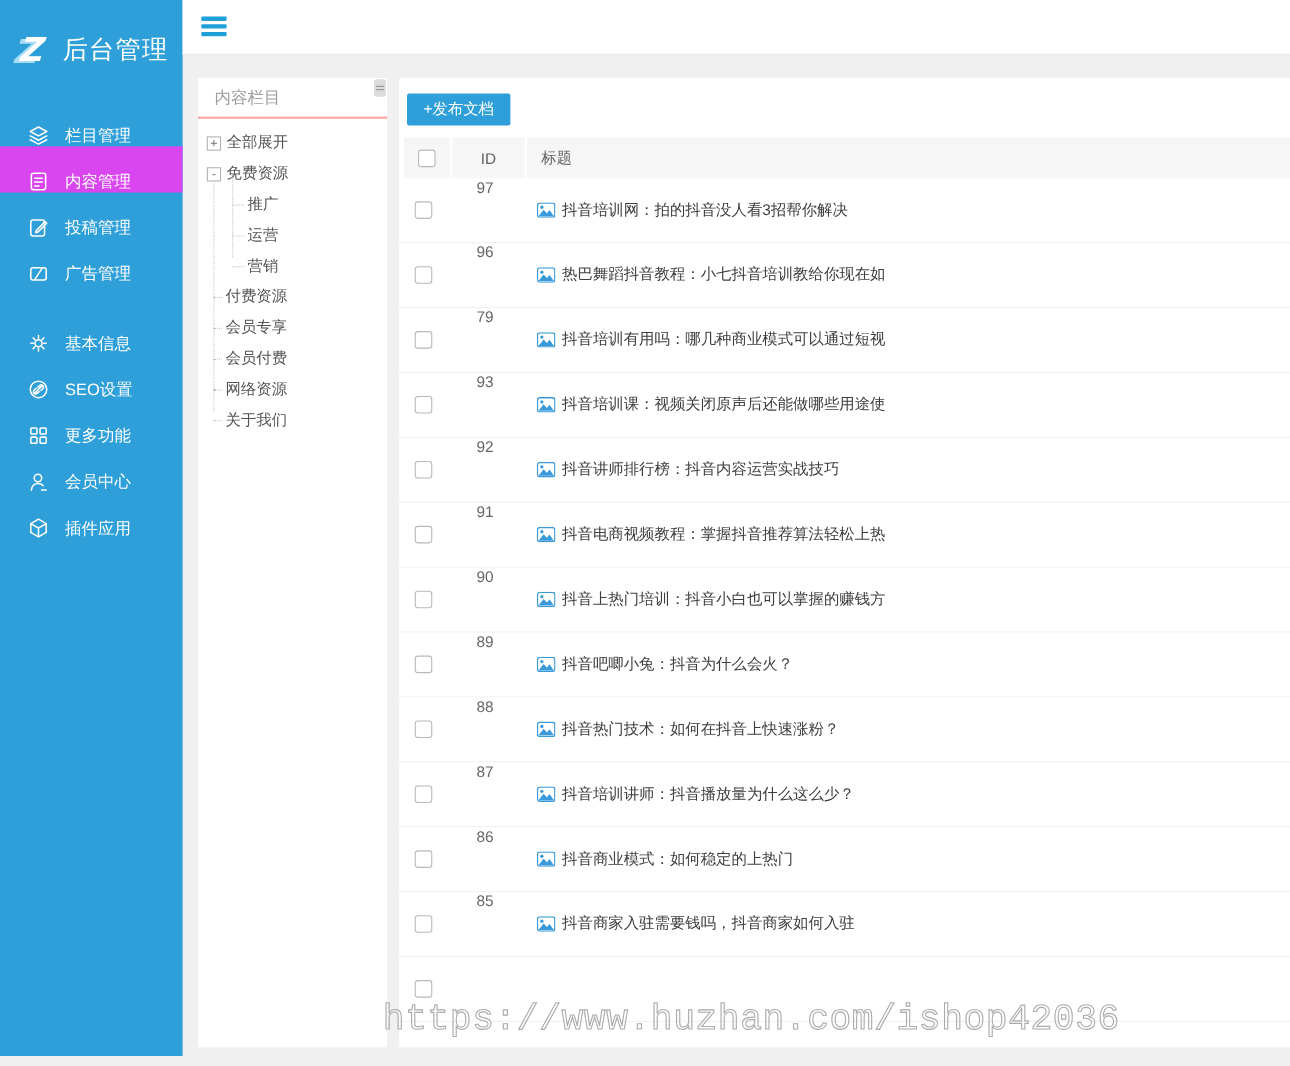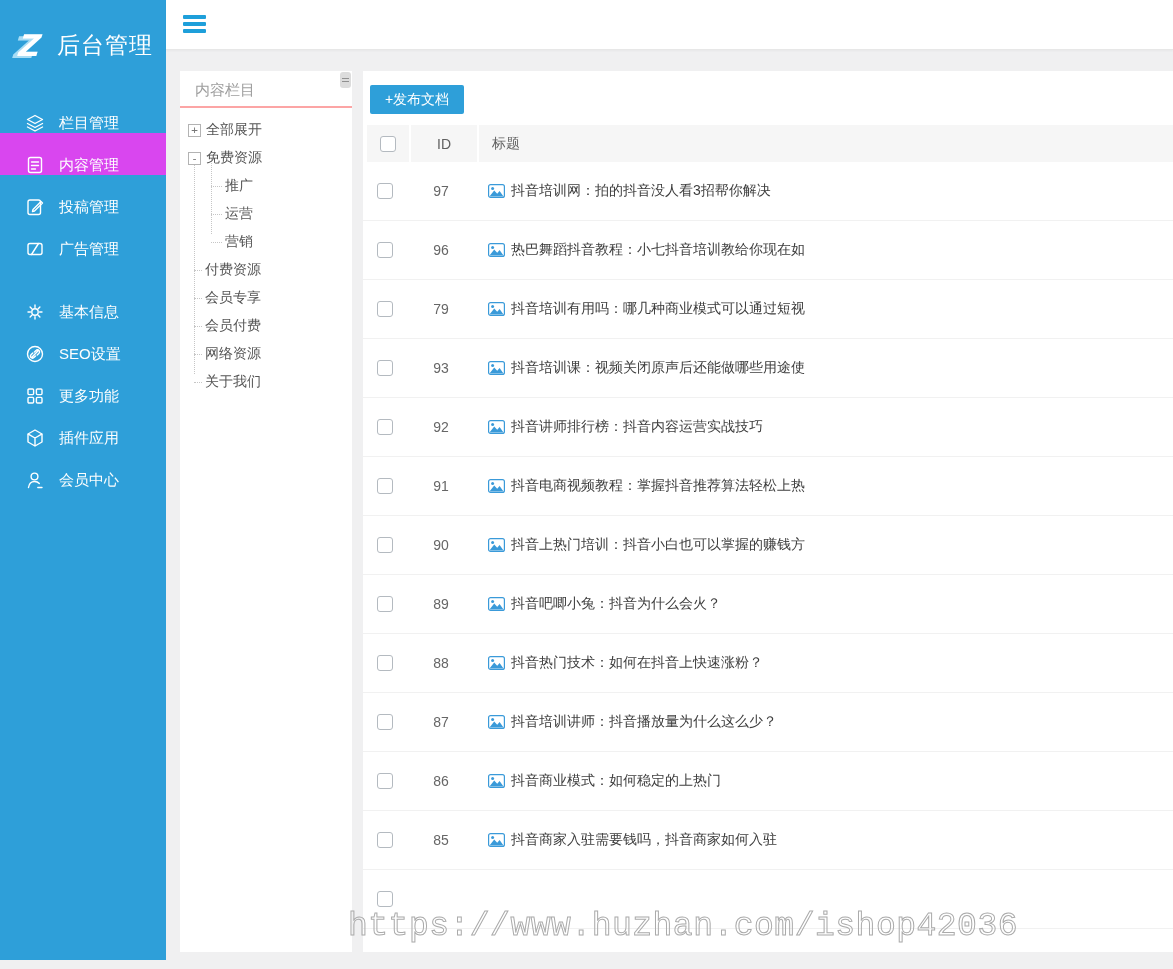--- a/index.html
+++ b/index.html
@@ -63,21 +63,21 @@
   .table { margin-top:11px; }
   .thead { display:flex; height:37px; background:#f6f6f6; margin-left:4px; align-items:center;
     font-size:14px; color:#5f5f5f; }
   .c-check { width:44px; display:flex; justify-content:center; align-items:center; }
   .c-id { width:68px; text-align:center; }
   .c-title { flex:1; display:flex; align-items:center; padding-left:13px; }
   .thead .c-check, .thead .c-id { border-right:2px solid #fff; height:100%;
     display:flex; align-items:center; justify-content:center; }
   .checkbox { width:16px; height:16px; border:1px solid #b4bac0; border-radius:3px;
     background:#fff; cursor:pointer; }
-  .trow { display:flex; height:59px; align-items:center; border-bottom:1px solid #f1f1f1;
+  .trow { display:flex; height:59px; border-bottom:1px solid #f1f1f1;
     font-size:14px; color:#666; }
   .img-icon { width:17px; height:14px; margin-right:6px; display:inline-flex; flex:none; }
   .title-text { color:#3d3d3d; text-decoration:none; cursor:pointer; }
 
   
   .watermark { position:absolute; left:348px; top:908px; font-family:"Liberation Mono","DejaVu Sans Mono",monospace;
     font-size:33px; letter-spacing:0.5px; color:transparent; -webkit-text-stroke:1px #ababab;
     pointer-events:none; z-index:50; }
 </style>
 </head>
@@ -154,34 +154,34 @@
             <rect x="11.4" y="3" width="5.6" height="5.6" rx="1"></rect>
             <rect x="3" y="11.4" width="5.6" height="5.6" rx="1"></rect>
             <rect x="11.4" y="11.4" width="5.6" height="5.6" rx="1"></rect>
           </svg>
         </span>
     <span class="nav-label">更多功能</span>
   </div>
       <div class="nav-item">
     <span class="nav-icon">
           <svg viewBox="0 0 20 20">
+            <circle cx="9.5" cy="6.5" r="3.4"></circle>
+            <path d="M3.5 17.5c.6-4 3-6 6-6 2.2 0 3.8.8 4.8 2M12.8 17.5h4.2"></path>
+          </svg>
+        </span>
+    <span class="nav-label">会员中心</span>
+  </div>
+      <div class="nav-item">
+    <span class="nav-icon">
+          <svg viewBox="0 0 20 20">
             <path d="M10 2l7 4v8l-7 4-7-4V6z"></path>
             <path d="M3.3 6.2L10 10l6.7-3.8M10 10v7.5"></path>
           </svg>
         </span>
     <span class="nav-label">插件应用</span>
-  </div>
-      <div class="nav-item">
-    <span class="nav-icon">
-          <svg viewBox="0 0 20 20">
-            <circle cx="9.5" cy="6.5" r="3.4"></circle>
-            <path d="M3.5 17.5c.6-4 3-6 6-6 2.2 0 3.8.8 4.8 2M12.8 17.5h4.2"></path>
-          </svg>
-        </span>
-    <span class="nav-label">会员中心</span>
   </div>
     </nav>
 </aside>
 
 <header class="topbar">
   <div class="hamburger">
       <i></i>
       <i></i>
       <i></i>
     </div>

